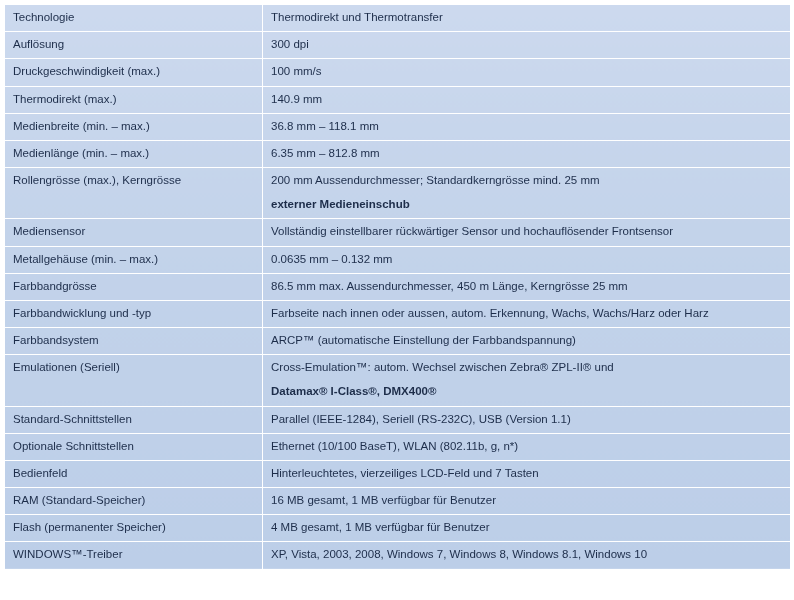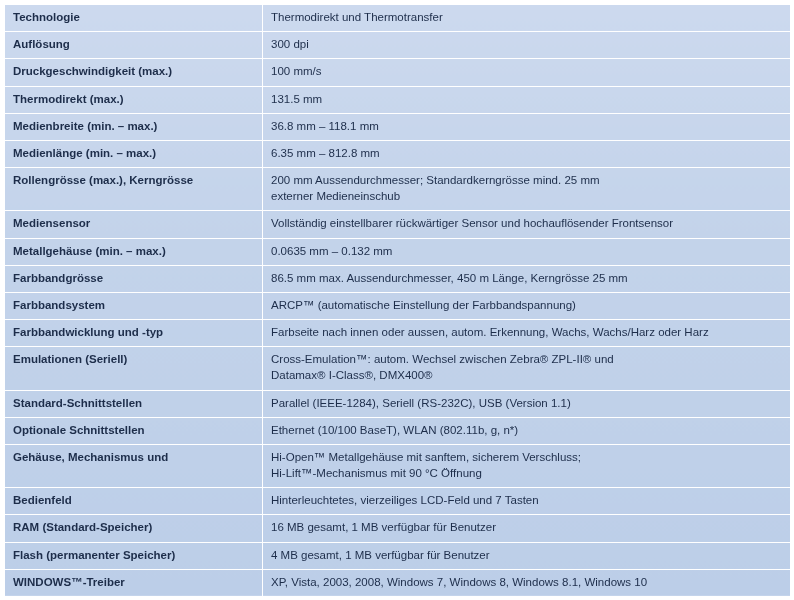--- a/index.html
+++ b/index.html
@@ -29,35 +29,36 @@
   table.spec td {
     border: 1px solid #ffffff;
     vertical-align: top;
     padding: 5px 6px 6px 8px;
     font-size: 11.5px;
     line-height: 1.32;
     color: #1d2d4a;
   }
   td.label {
     width: 243px;
-    font-weight: bold;
+    font-weight: normal;
     color: #123263;
     background: transparent;
   }
   td.value {
     color: #1b2c49;
     background: transparent;
   }
   .row-tall td {
     padding-top: 7px;
     padding-bottom: 8px;
   }
   .line2 {
     display: block;
-    margin-top: 1px;
+    margin-top: 9px;
+    font-weight: bold;
   }
 </style>
 </head>
 <body>
 
 <div class="spec-table-wrap">
   <table class="spec">
     <tbody>
       <tr>
         <td class="label">Technologie</td>
@@ -66,21 +67,21 @@
       <tr>
         <td class="label">Auflösung</td>
         <td class="value">300 dpi</td>
       </tr>
       <tr>
         <td class="label">Druckgeschwindigkeit (max.)</td>
         <td class="value">100 mm/s</td>
       </tr>
       <tr>
         <td class="label">Thermodirekt (max.)</td>
-        <td class="value">131.5 mm</td>
+        <td class="value">140.9 mm</td>
       </tr>
       <tr>
         <td class="label">Medienbreite (min. – max.)</td>
         <td class="value">36.8 mm – 118.1 mm</td>
       </tr>
       <tr>
         <td class="label">Medienlänge (min. – max.)</td>
         <td class="value">6.35 mm – 812.8 mm</td>
       </tr>
       <tr class="row-tall">
@@ -96,48 +97,41 @@
       </tr>
       <tr>
         <td class="label">Metallgehäuse (min. – max.)</td>
         <td class="value">0.0635 mm – 0.132 mm</td>
       </tr>
       <tr>
         <td class="label">Farbbandgrösse</td>
         <td class="value">86.5 mm max. Aussendurchmesser, 450 m Länge, Kerngrösse 25 mm</td>
       </tr>
       <tr>
+        <td class="label">Farbbandwicklung und -typ</td>
+        <td class="value">Farbseite nach innen oder aussen, autom. Erkennung, Wachs, Wachs/Harz oder Harz</td>
+      </tr>
+      <tr>
         <td class="label">Farbbandsystem</td>
         <td class="value">ARCP™ (automatische Einstellung der Farbbandspannung)</td>
-      </tr>
-      <tr>
-        <td class="label">Farbbandwicklung und -typ</td>
-        <td class="value">Farbseite nach innen oder aussen, autom. Erkennung, Wachs, Wachs/Harz oder Harz</td>
       </tr>
       <tr class="row-tall">
         <td class="label">Emulationen (Seriell)</td>
         <td class="value">
           <span>Cross-Emulation™: autom. Wechsel zwischen Zebra® ZPL-II® und</span>
           <span class="line2">Datamax® I-Class®, DMX400®</span>
         </td>
       </tr>
       <tr>
         <td class="label">Standard-Schnittstellen</td>
         <td class="value">Parallel (IEEE-1284), Seriell (RS-232C), USB (Version 1.1)</td>
       </tr>
       <tr>
         <td class="label">Optionale Schnittstellen</td>
         <td class="value">Ethernet (10/100 BaseT), WLAN (802.11b, g, n*)</td>
-      </tr>
-      <tr class="row-tall">
-        <td class="label">Gehäuse, Mechanismus und</td>
-        <td class="value">
-          <span>Hi-Open™ Metallgehäuse mit sanftem, sicherem Verschluss;</span>
-          <span class="line2">Hi-Lift™-Mechanismus mit 90 °C Öffnung</span>
-        </td>
       </tr>
       <tr>
         <td class="label">Bedienfeld</td>
         <td class="value">Hinterleuchtetes, vierzeiliges LCD-Feld und 7 Tasten</td>
       </tr>
       <tr>
         <td class="label">RAM (Standard-Speicher)</td>
         <td class="value">16 MB gesamt, 1 MB verfügbar für Benutzer</td>
       </tr>
       <tr>

